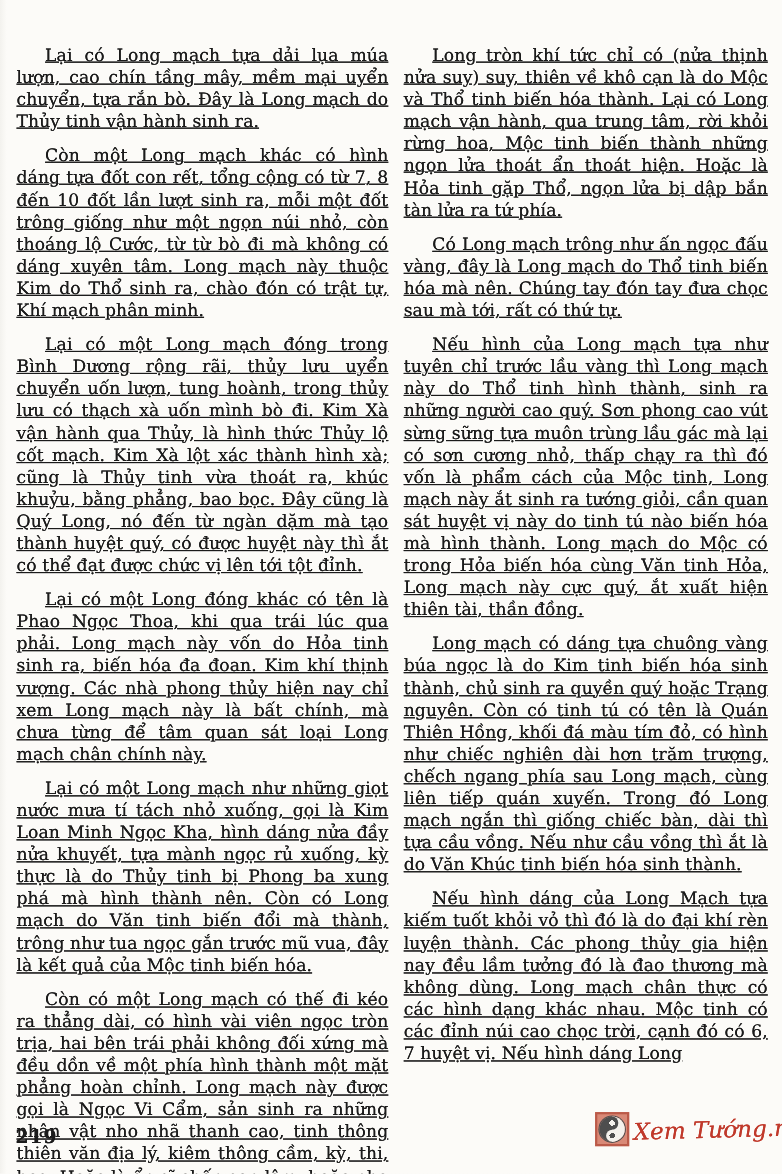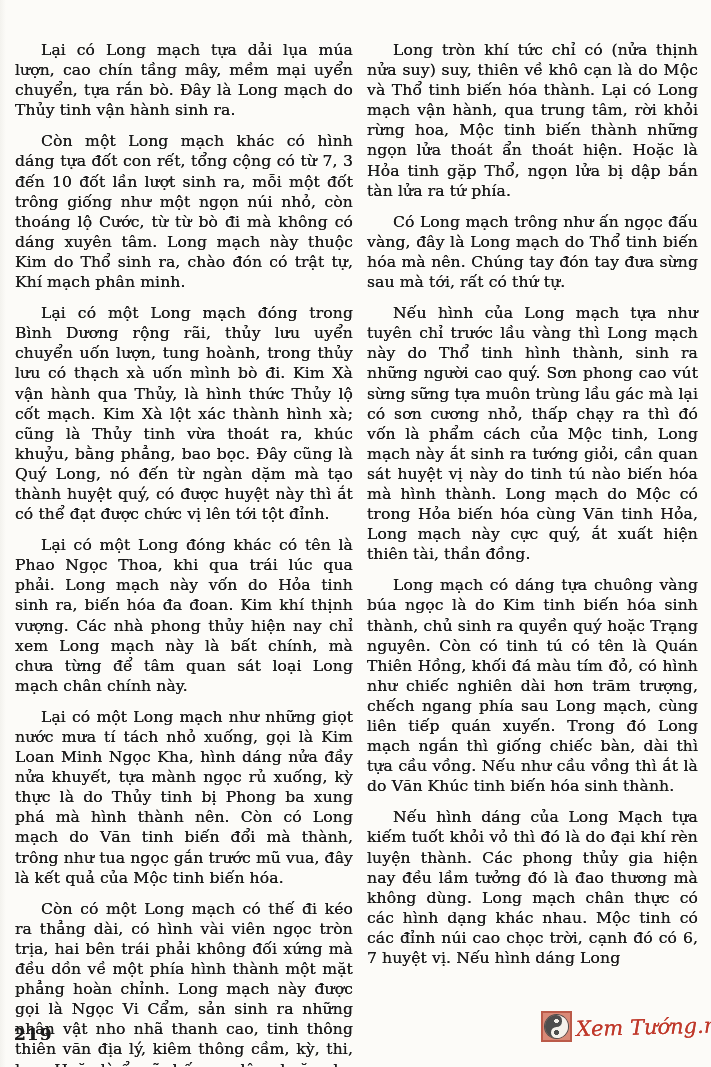--- a/index.html
+++ b/index.html
@@ -25,20 +25,21 @@
     font-size: 15.6px;
     line-height: 20.1px;
     letter-spacing: 0.1px;
     text-shadow: 0 0 0.5px currentColor;
   }
   .column-left  { left: 15px;  width: 338px; }
   .column-right { left: 367px; width: 331px; }
   .column p {
     margin: 0 0 11px 0;
     text-indent: 26px;
+    text-decoration: underline;
   }
   .page-number {
     position: absolute;
     left: 14px;
     top: 1024px;
     font-size: 17px;
     font-weight: 700;
     letter-spacing: 1px;
     text-shadow: 0 0 0.5px currentColor;
   }
@@ -93,30 +94,30 @@
     text-shadow: 0 0 0.4px currentColor;
   }
 </style>
 </head>
 <body>
 
 <div class="page">
 
   <div class="column column-left">
     <p>Lại có Long mạch tựa dải lụa múa lượn, cao chín tầng mây, mềm mại uyển chuyển, tựa rắn bò. Đây là Long mạch do Thủy tinh vận hành sinh ra.</p>
-    <p>Còn một Long mạch khác có hình dáng tựa đốt con rết, tổng cộng có từ 7, 3 đến 10 đốt lần lượt sinh ra, mỗi một đốt trông giống như một ngọn núi nhỏ, còn thoáng lộ Cước, từ từ bò đi mà không có dáng xuyên tâm. Long mạch này thuộc Kim do Thổ sinh ra, chào đón có trật tự, Khí mạch phân minh.</p>
+    <p>Còn một Long mạch khác có hình dáng tựa đốt con rết, tổng cộng có từ 7, 8 đến 10 đốt lần lượt sinh ra, mỗi một đốt trông giống như một ngọn núi nhỏ, còn thoáng lộ Cước, từ từ bò đi mà không có dáng xuyên tâm. Long mạch này thuộc Kim do Thổ sinh ra, chào đón có trật tự, Khí mạch phân minh.</p>
     <p>Lại có một Long mạch đóng trong Bình Dương rộng rãi, thủy lưu uyển chuyển uốn lượn, tung hoành, trong thủy lưu có thạch xà uốn mình bò đi. Kim Xà vận hành qua Thủy, là hình thức Thủy lộ cốt mạch. Kim Xà lột xác thành hình xà; cũng là Thủy tinh vừa thoát ra, khúc khuỷu, bằng phẳng, bao bọc. Đây cũng là Quý Long, nó đến từ ngàn dặm mà tạo thành huyệt quý, có được huyệt này thì ắt có thể đạt được chức vị lên tới tột đỉnh.</p>
     <p>Lại có một Long đóng khác có tên là Phao Ngọc Thoa, khi qua trái lúc qua phải. Long mạch này vốn do Hỏa tinh sinh ra, biến hóa đa đoan. Kim khí thịnh vượng. Các nhà phong thủy hiện nay chỉ xem Long mạch này là bất chính, mà chưa từng để tâm quan sát loại Long mạch chân chính này.</p>
     <p>Lại có một Long mạch như những giọt nước mưa tí tách nhỏ xuống, gọi là Kim Loan Minh Ngọc Kha, hình dáng nửa đầy nửa khuyết, tựa mành ngọc rủ xuống, kỳ thực là do Thủy tinh bị Phong ba xung phá mà hình thành nên. Còn có Long mạch do Văn tinh biến đổi mà thành, trông như tua ngọc gắn trước mũ vua, đây là kết quả của Mộc tinh biến hóa.</p>
     <p>Còn có một Long mạch có thế đi kéo ra thẳng dài, có hình vài viên ngọc tròn trịa, hai bên trái phải không đối xứng mà đều dồn về một phía hình thành một mặt phẳng hoàn chỉnh. Long mạch này được gọi là Ngọc Vi Cẩm, sản sinh ra những nhân vật nho nhã thanh cao, tinh thông thiên văn địa lý, kiêm thông cầm, kỳ, thi, họa. Hoặc là ẩn sĩ chốn sơn lâm, hoặc nho sĩ vang danh bốn bể.</p>
   </div>
 
   <div class="column column-right">
     <p>Long tròn khí tức chỉ có (nửa thịnh nửa suy) suy, thiên về khô cạn là do Mộc và Thổ tinh biến hóa thành. Lại có Long mạch vận hành, qua trung tâm, rời khỏi rừng hoa, Mộc tinh biến thành những ngọn lửa thoát ẩn thoát hiện. Hoặc là Hỏa tinh gặp Thổ, ngọn lửa bị dập bắn tàn lửa ra tứ phía.</p>
-    <p>Có Long mạch trông như ấn ngọc đấu vàng, đây là Long mạch do Thổ tinh biến hóa mà nên. Chúng tay đón tay đưa sừng sau mà tới, rất có thứ tự.</p>
+    <p>Có Long mạch trông như ấn ngọc đấu vàng, đây là Long mạch do Thổ tinh biến hóa mà nên. Chúng tay đón tay đưa chọc sau mà tới, rất có thứ tự.</p>
     <p>Nếu hình của Long mạch tựa như tuyên chỉ trước lầu vàng thì Long mạch này do Thổ tinh hình thành, sinh ra những người cao quý. Sơn phong cao vút sừng sững tựa muôn trùng lầu gác mà lại có sơn cương nhỏ, thấp chạy ra thì đó vốn là phẩm cách của Mộc tinh, Long mạch này ắt sinh ra tướng giỏi, cần quan sát huyệt vị này do tinh tú nào biến hóa mà hình thành. Long mạch do Mộc có trong Hỏa biến hóa cùng Văn tinh Hỏa, Long mạch này cực quý, ắt xuất hiện thiên tài, thần đồng.</p>
     <p>Long mạch có dáng tựa chuông vàng búa ngọc là do Kim tinh biến hóa sinh thành, chủ sinh ra quyền quý hoặc Trạng nguyên. Còn có tinh tú có tên là Quán Thiên Hồng, khối đá màu tím đỏ, có hình như chiếc nghiên dài hơn trăm trượng, chếch ngang phía sau Long mạch, cùng liên tiếp quán xuyến. Trong đó Long mạch ngắn thì giống chiếc bàn, dài thì tựa cầu vồng. Nếu như cầu vồng thì ắt là do Văn Khúc tinh biến hóa sinh thành.</p>
     <p>Nếu hình dáng của Long Mạch tựa kiếm tuốt khỏi vỏ thì đó là do đại khí rèn luyện thành. Các phong thủy gia hiện nay đều lầm tưởng đó là đao thương mà không dùng. Long mạch chân thực có các hình dạng khác nhau. Mộc tinh có các đỉnh núi cao chọc trời, cạnh đó có 6, 7 huyệt vị. Nếu hình dáng Long</p>
   </div>
 
   <div class="page-number">219</div>
 
   <div class="watermark">
     <span class="watermark-logo">
       <span class="yinyang"></span>

